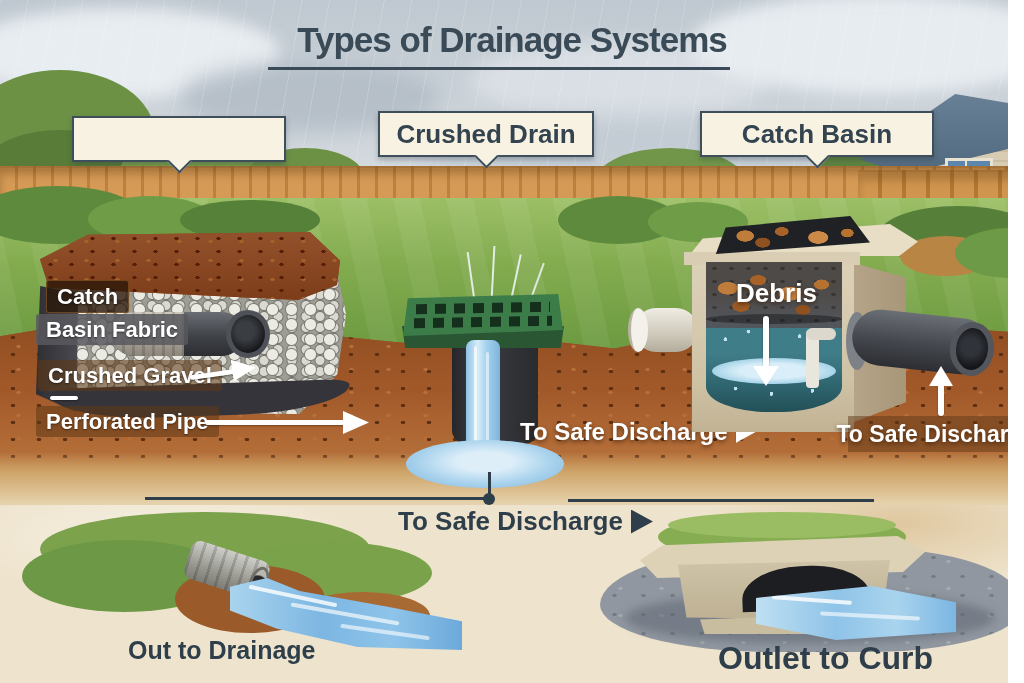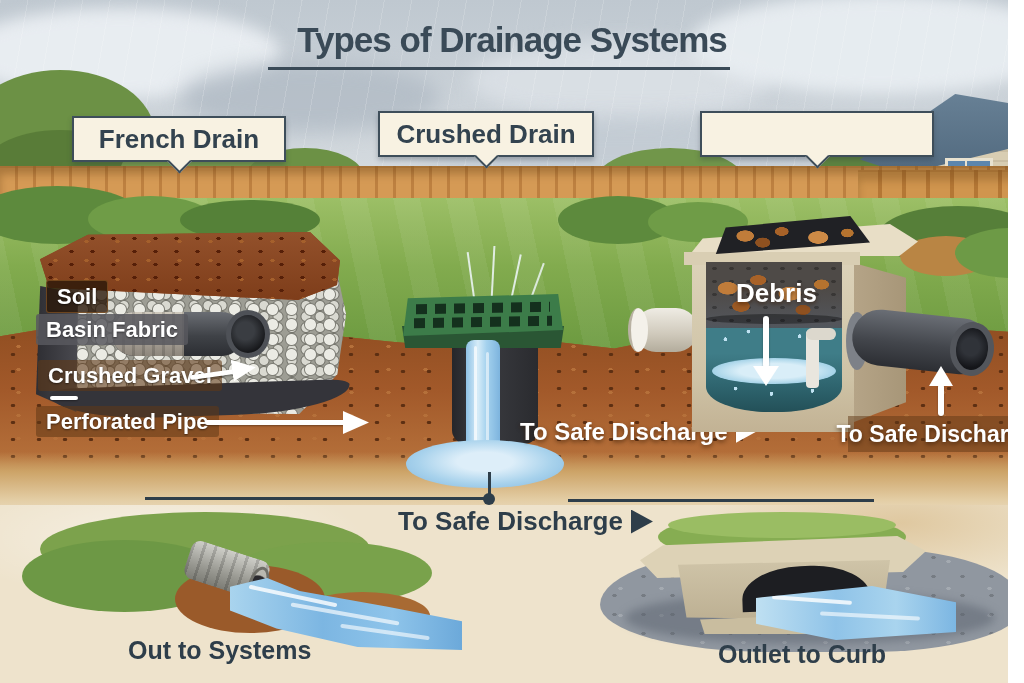--- a/index.html
+++ b/index.html
@@ -92,42 +92,42 @@
   <div class="abs tex-soil" style="left:0;top:312px;width:1024px;height:174px;
        clip-path:polygon(0 14%,6% 8%,14% 12%,22% 7%,30% 12%,38% 17%,46% 21%,54% 17%,60% 21%,66% 14%,74% 10%,82% 13%,90% 8%,100% 12%,100% 100%,0 100%);"></div>
   <div class="abs" style="left:0;top:452px;width:1024px;height:66px;background:linear-gradient(180deg,rgba(205,164,104,0),#cda468 30%,#e3cda4 72%,#ecdfc6);"></div>
   <div class="abs" style="left:0;top:505px;width:1024px;height:178px;background-color:#eee3cc;
        background-image:radial-gradient(ellipse 300px 90px at 15% 18%,rgba(255,255,255,.45),transparent 70%),radial-gradient(ellipse 280px 90px at 88% 10%,rgba(211,178,124,.55),transparent 70%);"></div>
 
   <div class="abs title" style="left:252px;top:20px;width:520px;">Types of Drainage Systems</div>
   <div class="abs" style="left:268px;top:67px;width:462px;height:3px;background:#3a4a57;"></div>
 
   <div class="bubble" style="left:72px;top:116px;width:210px;height:42px;">
-    <span>French Drain</span>
     <div class="pointer"></div>
   </div>
   <div class="bubble" style="left:378px;top:111px;width:212px;height:42px;">
     <span>Crushed Drain</span>
     <div class="pointer"></div>
   </div>
   <div class="bubble" style="left:700px;top:111px;width:230px;height:42px;">
+    <span>Catch Basin</span>
     <div class="pointer"></div>
   </div>
 
   <div class="grp">
     <div class="abs tex-gravel" style="left:54px;top:272px;width:292px;height:142px;clip-path:polygon(2% 4%,97% 0,100% 30%,97% 72%,84% 100%,16% 98%,2% 74%,0 36%);"></div>
     <div class="abs" style="left:36px;top:286px;width:42px;height:126px;background:linear-gradient(90deg,#2e2e33,#4a4a50);clip-path:polygon(10% 0,100% 6%,96% 100%,0 86%);"></div>
     <div class="abs" style="left:50px;top:384px;width:300px;height:32px;background:#34343a;border-radius:10% 10% 45% 45% / 20% 20% 100% 100%;transform:rotate(-2deg);"></div>
     <div class="abs rings-dark" style="left:112px;top:312px;width:132px;height:44px;border-radius:22px;background:linear-gradient(180deg,#6a6d73,#3f4247 55%,#2c2e33);"></div>
     <div class="abs" style="left:112px;top:312px;width:72px;height:44px;border-radius:22px 0 0 22px;background:linear-gradient(180deg,#cfc9bd,#a9a298 60%,#8d867c);background-image:repeating-linear-gradient(90deg,rgba(0,0,0,.14) 0 3px,transparent 3px 10px),linear-gradient(180deg,#cfc9bd,#a9a298 60%,#8d867c);"></div>
     <div class="abs" style="left:226px;top:310px;width:44px;height:48px;border-radius:50%;background:radial-gradient(circle at 42% 42%,#3a3d42 0 30%,#17181b 72%);border:5px solid #4e5157;box-sizing:border-box;"></div>
     <div class="abs tex-soil-top" style="left:40px;top:232px;width:300px;height:68px;clip-path:polygon(16% 4%,90% 0,100% 42%,99% 78%,86% 100%,3% 82%,0 40%);"></div>
 
     <div class="anno" style="left:46px;top:280px;background:rgba(42,24,9,.8);border:1px solid rgba(150,95,40,.6);">
-      <span>Soil</span></div>
+      <span>Catch</span></div>
     <div class="anno" style="left:36px;top:314px;background:rgba(88,88,94,.85);">
       <span>Basin Fabric</span></div>
     <div class="anno" style="left:38px;top:360px;background:rgba(96,56,22,.58);">
       <span>Crushed Gravel</span></div>
     <div class="shaft" style="left:190px;top:372px;width:46px;height:5px;transform:rotate(-8deg);"></div>
     <div class="head" style="left:232px;top:358px;width:24px;height:22px;clip-path:polygon(0 0,100% 50%,0 100%);transform:rotate(-8deg);"></div>
     <div class="shaft" style="left:50px;top:396px;width:28px;height:4px;"></div>
     <div class="anno" style="left:36px;top:406px;background:rgba(96,56,22,.55);">
       <span>Perforated Pipe</span></div>
     <div class="shaft" style="left:205px;top:420px;width:140px;height:5px;"></div>
@@ -225,39 +225,39 @@
          background-image:repeating-linear-gradient(90deg,rgba(0,0,0,.16) 0 3px,transparent 3px 11px),linear-gradient(180deg,#cfcfc9,#9a9a93 60%,#7c7c75);"></div>
     <div class="abs" style="left:248px;top:566px;width:20px;height:40px;border-radius:50%;transform:rotate(18deg);
          background:radial-gradient(circle at 45% 50%,#2a2a2e 0 52%,#b9b9b1 60%);border:3px solid #6f6f68;box-sizing:border-box;"></div>
     <div class="abs" style="left:230px;top:578px;width:232px;height:72px;background:linear-gradient(90deg,#a9d4ee,#7cb6e2 40%,#8ec4ea 70%,#6ca9da);
          clip-path:polygon(0 12%,16% 0,30% 18%,68% 40%,100% 60%,100% 100%,55% 96%,20% 70%,0 45%);">
       <div class="abs" style="left:18px;top:16px;width:90px;height:4px;background:rgba(255,255,255,.8);border-radius:2px;transform:rotate(12deg);"></div>
       <div class="abs" style="left:60px;top:34px;width:110px;height:4px;background:rgba(255,255,255,.65);border-radius:2px;transform:rotate(10deg);"></div>
       <div class="abs" style="left:110px;top:52px;width:90px;height:4px;background:rgba(255,255,255,.6);border-radius:2px;transform:rotate(8deg);"></div>
     </div>
     <div class="dlabel" style="left:128px;top:636px;font-size:25px;">
-      <span>Out to Systems</span>
+      <span>Out to Drainage</span>
     </div>
   </div>
 
   <div class="grp">
     <div class="blob" style="left:600px;top:548px;width:420px;height:104px;border-radius:45% 40% 40% 45%/60% 55% 45% 50%;
          background-color:#9097a0;
          background-image:radial-gradient(rgba(0,0,0,.18) 2px,transparent 2.6px),radial-gradient(rgba(255,255,255,.18) 2px,transparent 2.6px);
          background-size:29px 19px,41px 27px;"></div>
     <div class="blob" style="left:625px;top:592px;width:370px;height:52px;background:rgba(90,98,110,.5);filter:blur(4px);"></div>
     <div class="blob" style="left:658px;top:514px;width:248px;height:46px;background:#86ad52;"></div>
     <div class="blob" style="left:668px;top:512px;width:228px;height:26px;background:#9abd63;"></div>
     <div class="abs" style="left:640px;top:536px;width:286px;height:42px;background:#ddd2b6;clip-path:polygon(0 58%,8% 22%,90% 0,100% 36%,92% 86%,6% 100%);"></div>
     <div class="abs" style="left:678px;top:560px;width:212px;height:60px;background:linear-gradient(180deg,#cfc4a8,#bdb093);clip-path:polygon(0 8%,100% 0,96% 100%,4% 96%);"></div>
     <div class="abs" style="left:742px;top:566px;width:128px;height:44px;background:#1d1e22;border-radius:46% 46% 0 0/72% 72% 0 0;transform:rotate(-2deg);"></div>
     <div class="abs" style="left:700px;top:610px;width:232px;height:24px;background:#c9bd9f;clip-path:polygon(0 40%,100% 0,98% 100%,2% 100%);"></div>
     <div class="abs" style="left:756px;top:586px;width:200px;height:54px;background:linear-gradient(90deg,#bfe0f2,#8fc3e8 40%,#a9d4ee 70%,#7cb6e2);
          clip-path:polygon(0 22%,58% 0,100% 30%,100% 85%,40% 100%,0 70%);">
       <div class="abs" style="left:16px;top:12px;width:80px;height:4px;background:rgba(255,255,255,.8);border-radius:2px;transform:rotate(4deg);"></div>
       <div class="abs" style="left:64px;top:28px;width:100px;height:4px;background:rgba(255,255,255,.6);border-radius:2px;transform:rotate(3deg);"></div>
     </div>
-    <div class="dlabel" style="left:718px;top:640px;font-size:25px;">
+    <div class="dlabel" style="left:718px;top:640px;font-size:32px;">
       <span>Outlet to Curb</span>
     </div>
   </div>
 
 </div>
 
 </body></html>

